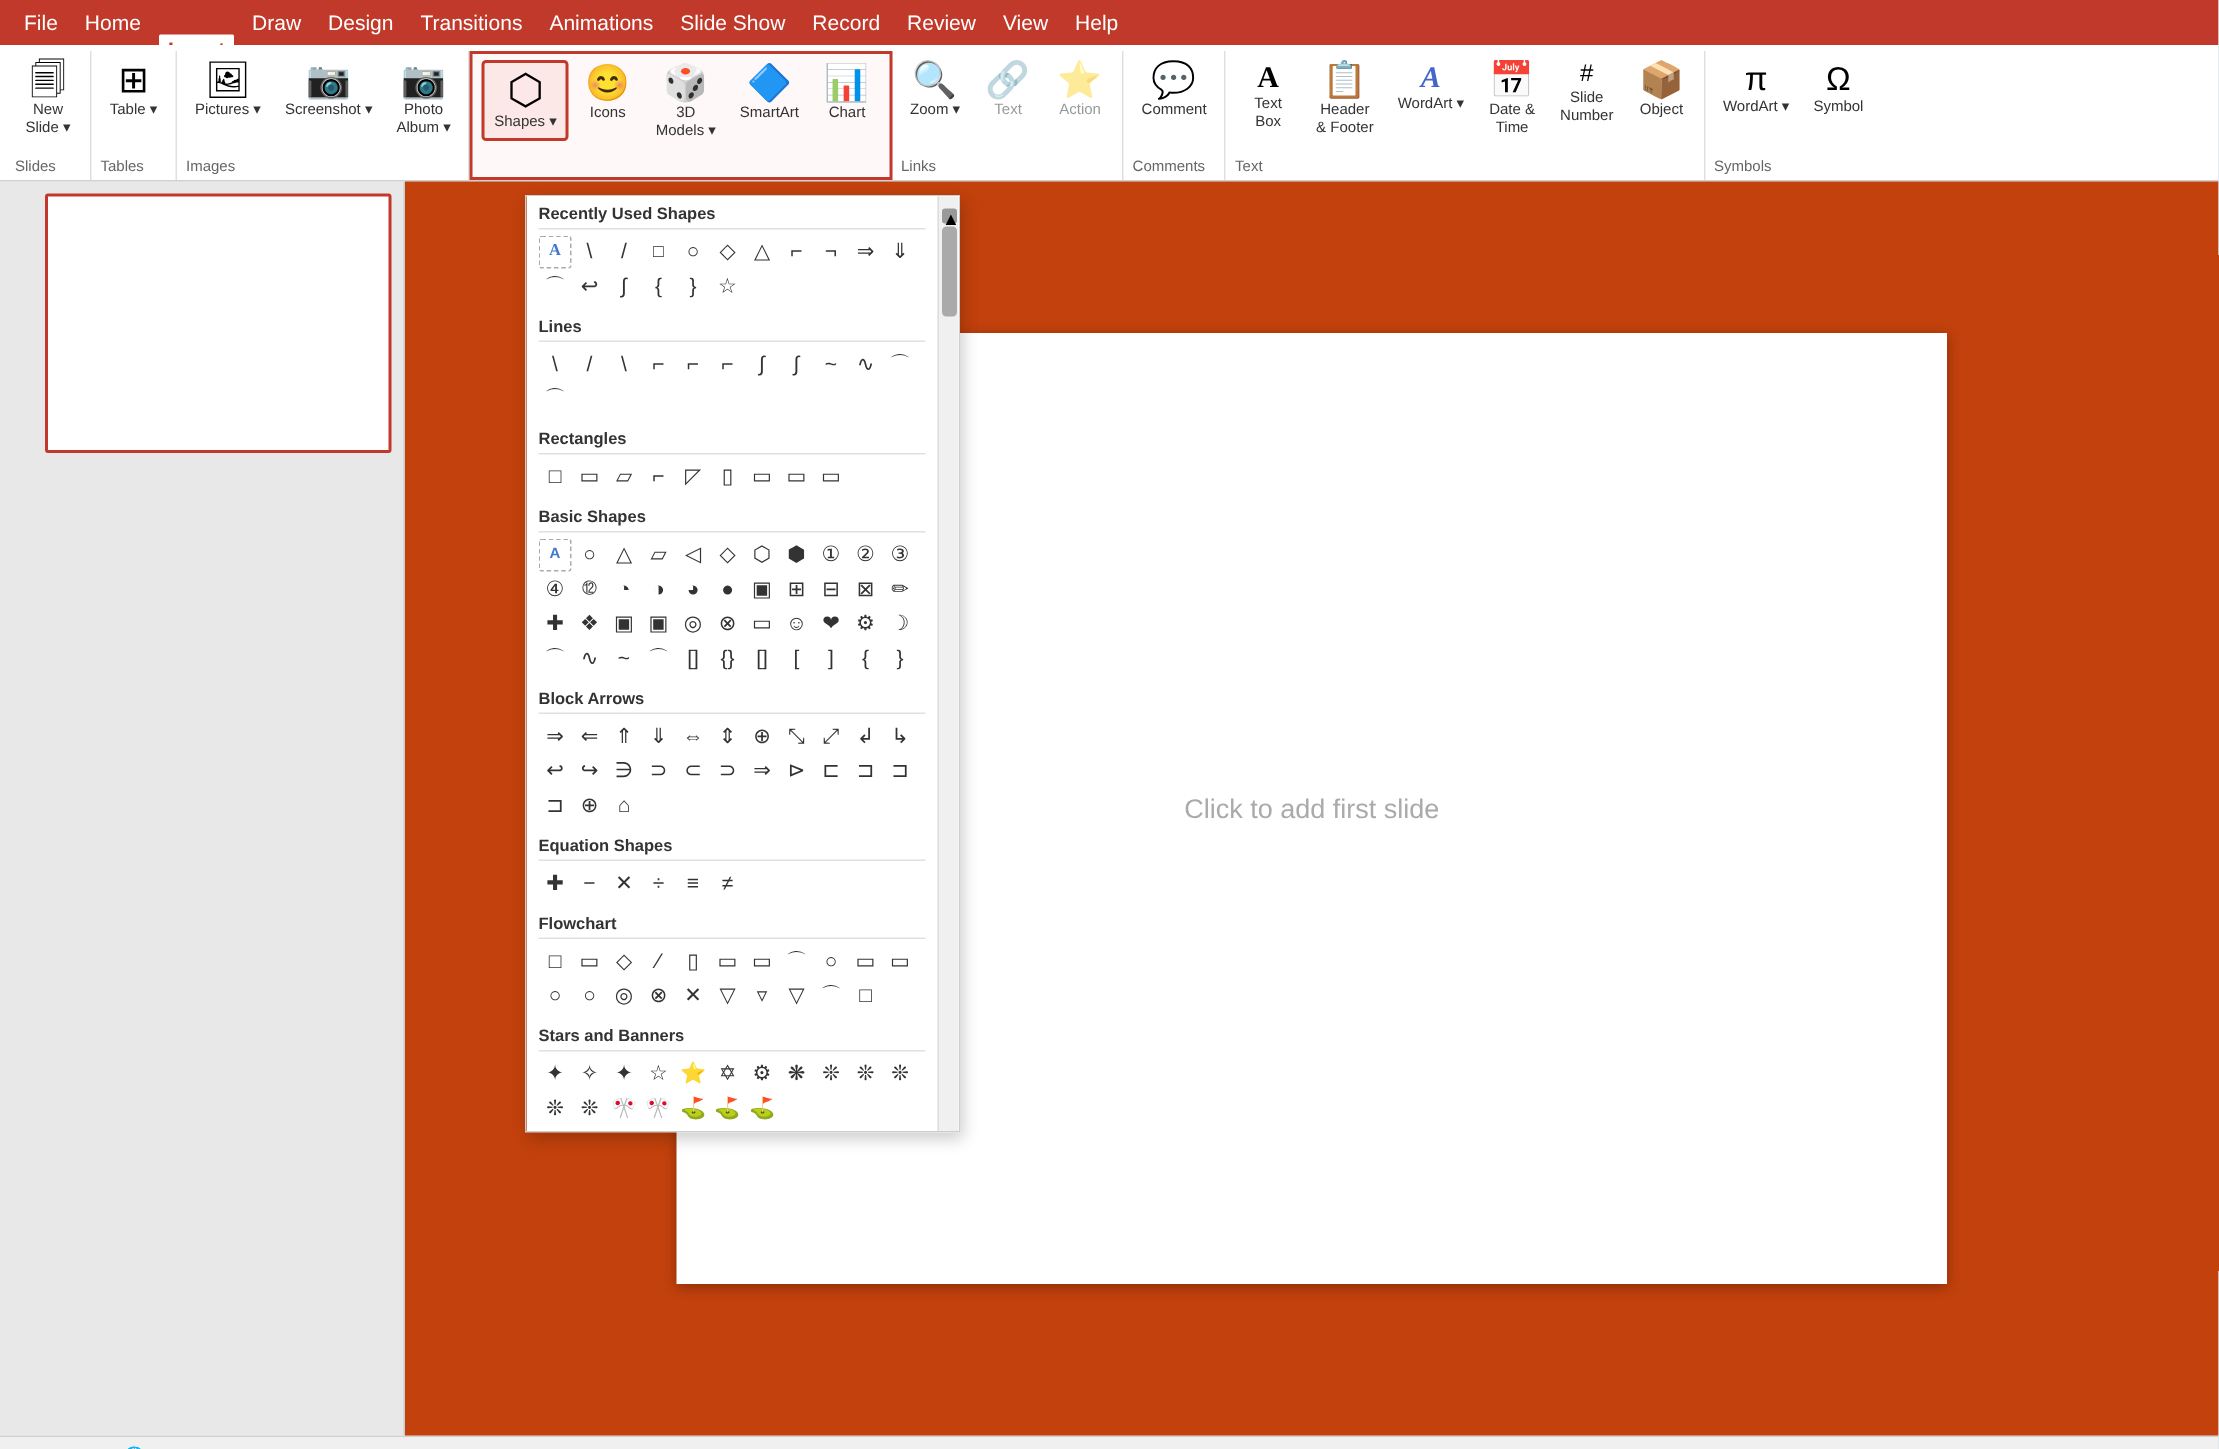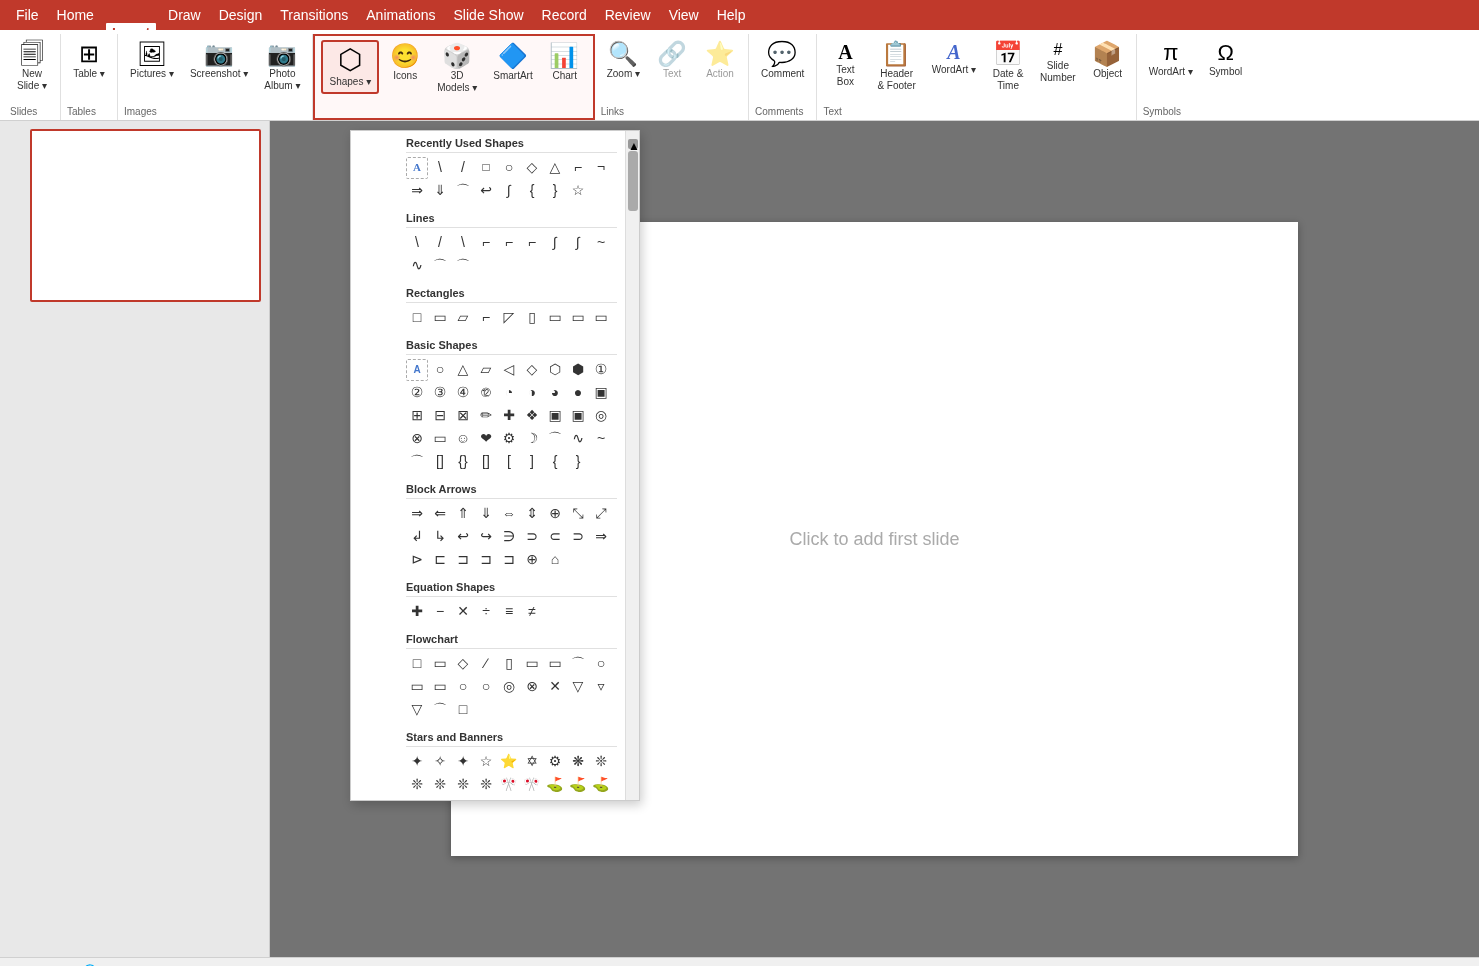--- a/index.html
+++ b/index.html
@@ -126,21 +126,21 @@
       justify-content: center;
       position: relative;
     }
 
     
     .slide-area {
       flex: 1;
       display: flex;
       align-items: center;
       justify-content: center;
-      background: #737373;
+      background: #c2410c;
       position: relative;
     }
     .main-slide {
       background: white;
       width: 70%;
       aspect-ratio: 4/3;
       box-shadow: 0 2px 8px rgba(0,0,0,0.3);
       display: flex;
       align-items: center;
       justify-content: center;
@@ -172,21 +172,20 @@
       background: white;
       border: 1px solid #ccc;
       box-shadow: 2px 4px 10px rgba(0,0,0,0.2);
       z-index: 100;
       overflow-y: auto;
       max-height: 720px;
     }
 
     .shapes-section {
       padding: 6px 8px 4px;
-      margin-left: 47px;
     }
     .shapes-section-title {
       font-size: 11px;
       font-weight: 600;
       color: #333;
       margin-bottom: 4px;
       padding-bottom: 3px;
       border-bottom: 1px solid #e0e0e0;
     }
     .shapes-grid {

